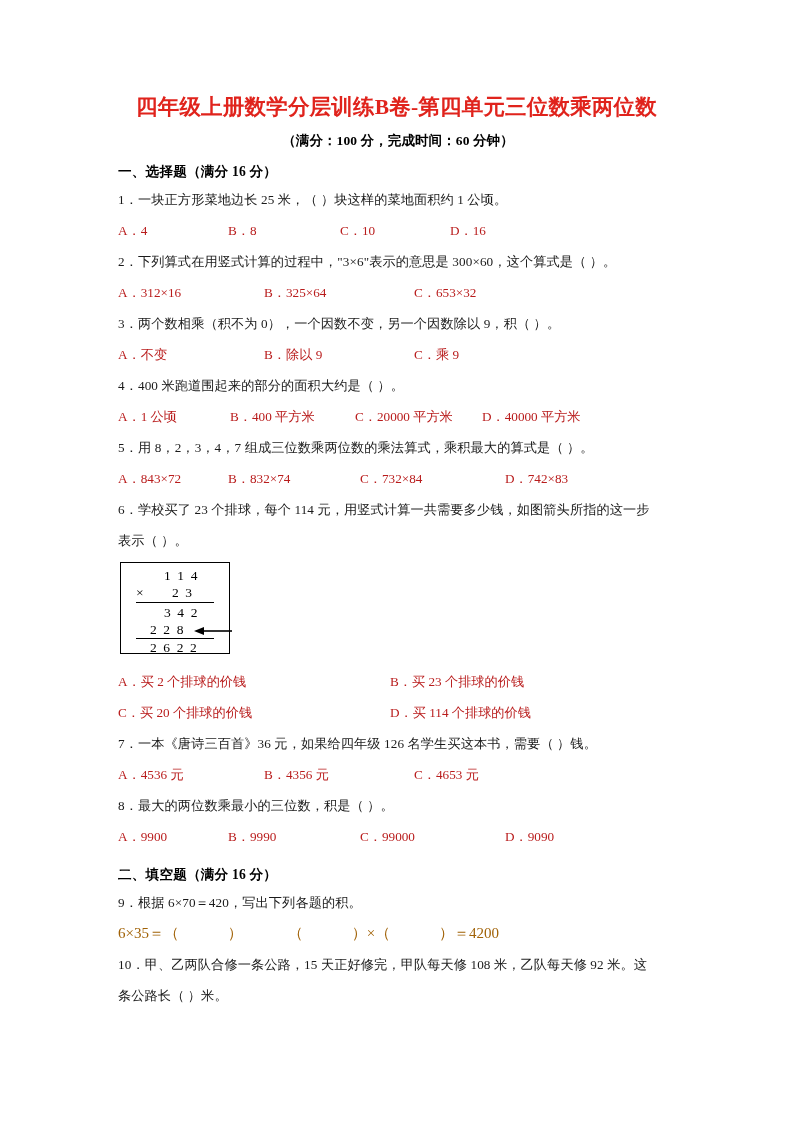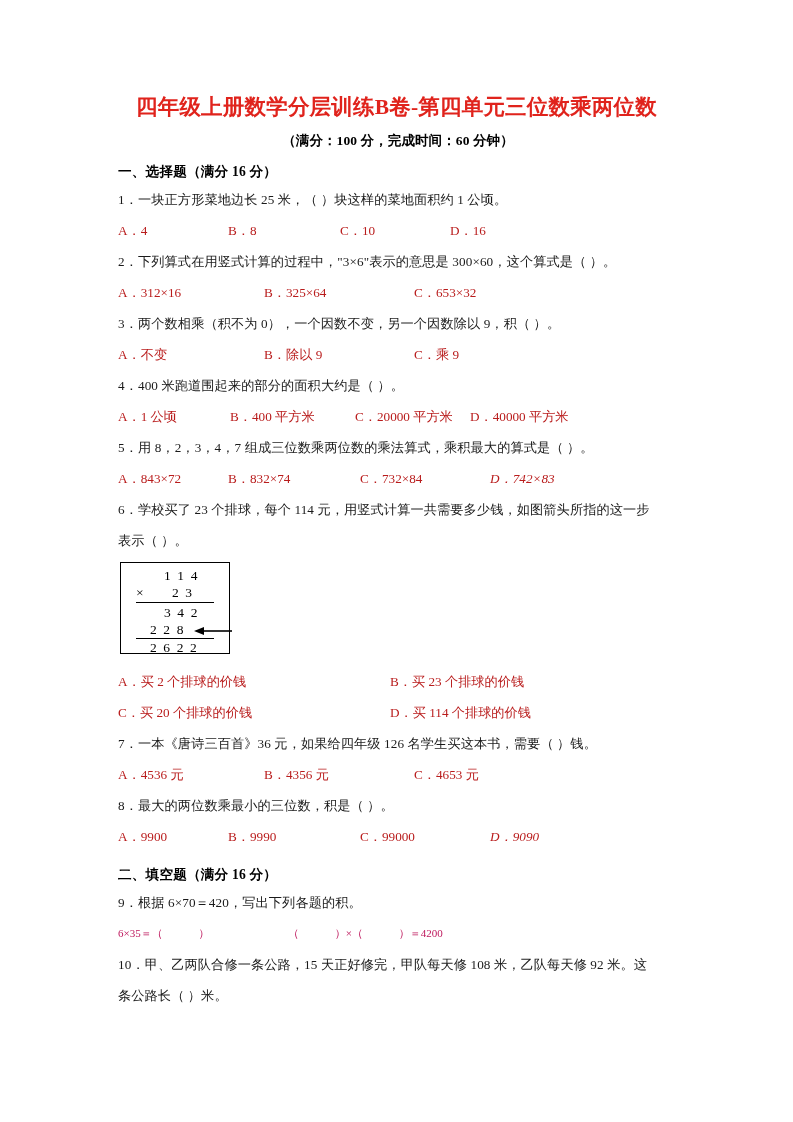--- a/index.html
+++ b/index.html
@@ -80,25 +80,25 @@
   .opt-b { left: 110px; }
   .opt-c { left: 222px; }
   .opt-d { left: 332px; }
 
   
   .opts.w2 .opt-b { left: 146px; font-family: Liberation Serif, serif; }
   .opts.w2 .opt-c { left: 296px; }
 
   .opts.w3 .opt-b { left: 112px; }
   .opts.w3 .opt-c { left: 237px; font-family: Liberation Serif, serif; }
-  .opts.w3 .opt-d { left: 352px; }
+  .opts.w3 .opt-d { left: 364px; }
 
   .opts.w4 .opt-b { left: 110px; }
   .opts.w4 .opt-c { left: 242px; font-family: Liberation Serif, serif; }
-  .opts.w4 .opt-d { left: 372px; font-style: italic; }
+  .opts.w4 .opt-d { left: 387px; }
 
   .opts.half .opt-b { left: 272px; }
   .opts.half .opt-d { left: 272px; }
 
   
   .figure-wrap {
     position: relative;
     height: 100px;
     margin: 4px 0 6px 0;
   }
@@ -145,25 +145,25 @@
   .arrow {
     position: absolute;
     left: 76px;
     top: 66px;
     width: 38px;
     height: 10px;
   }
 
   
   .fill-row {
-    font-size: 11px;
+    font-size: 15px;
     line-height: 31px;
     position: relative;
     height: 31px;
-    color: #be185d;
+    color: #a16207;
   }
   .fseg { position: absolute; top: 0; white-space: pre; }
   .f1 { left: 0px; }
   .f3 { left: 170px; }
 </style>
 </head>
 <body>
 
 <div class="page">
   <div class="content">

